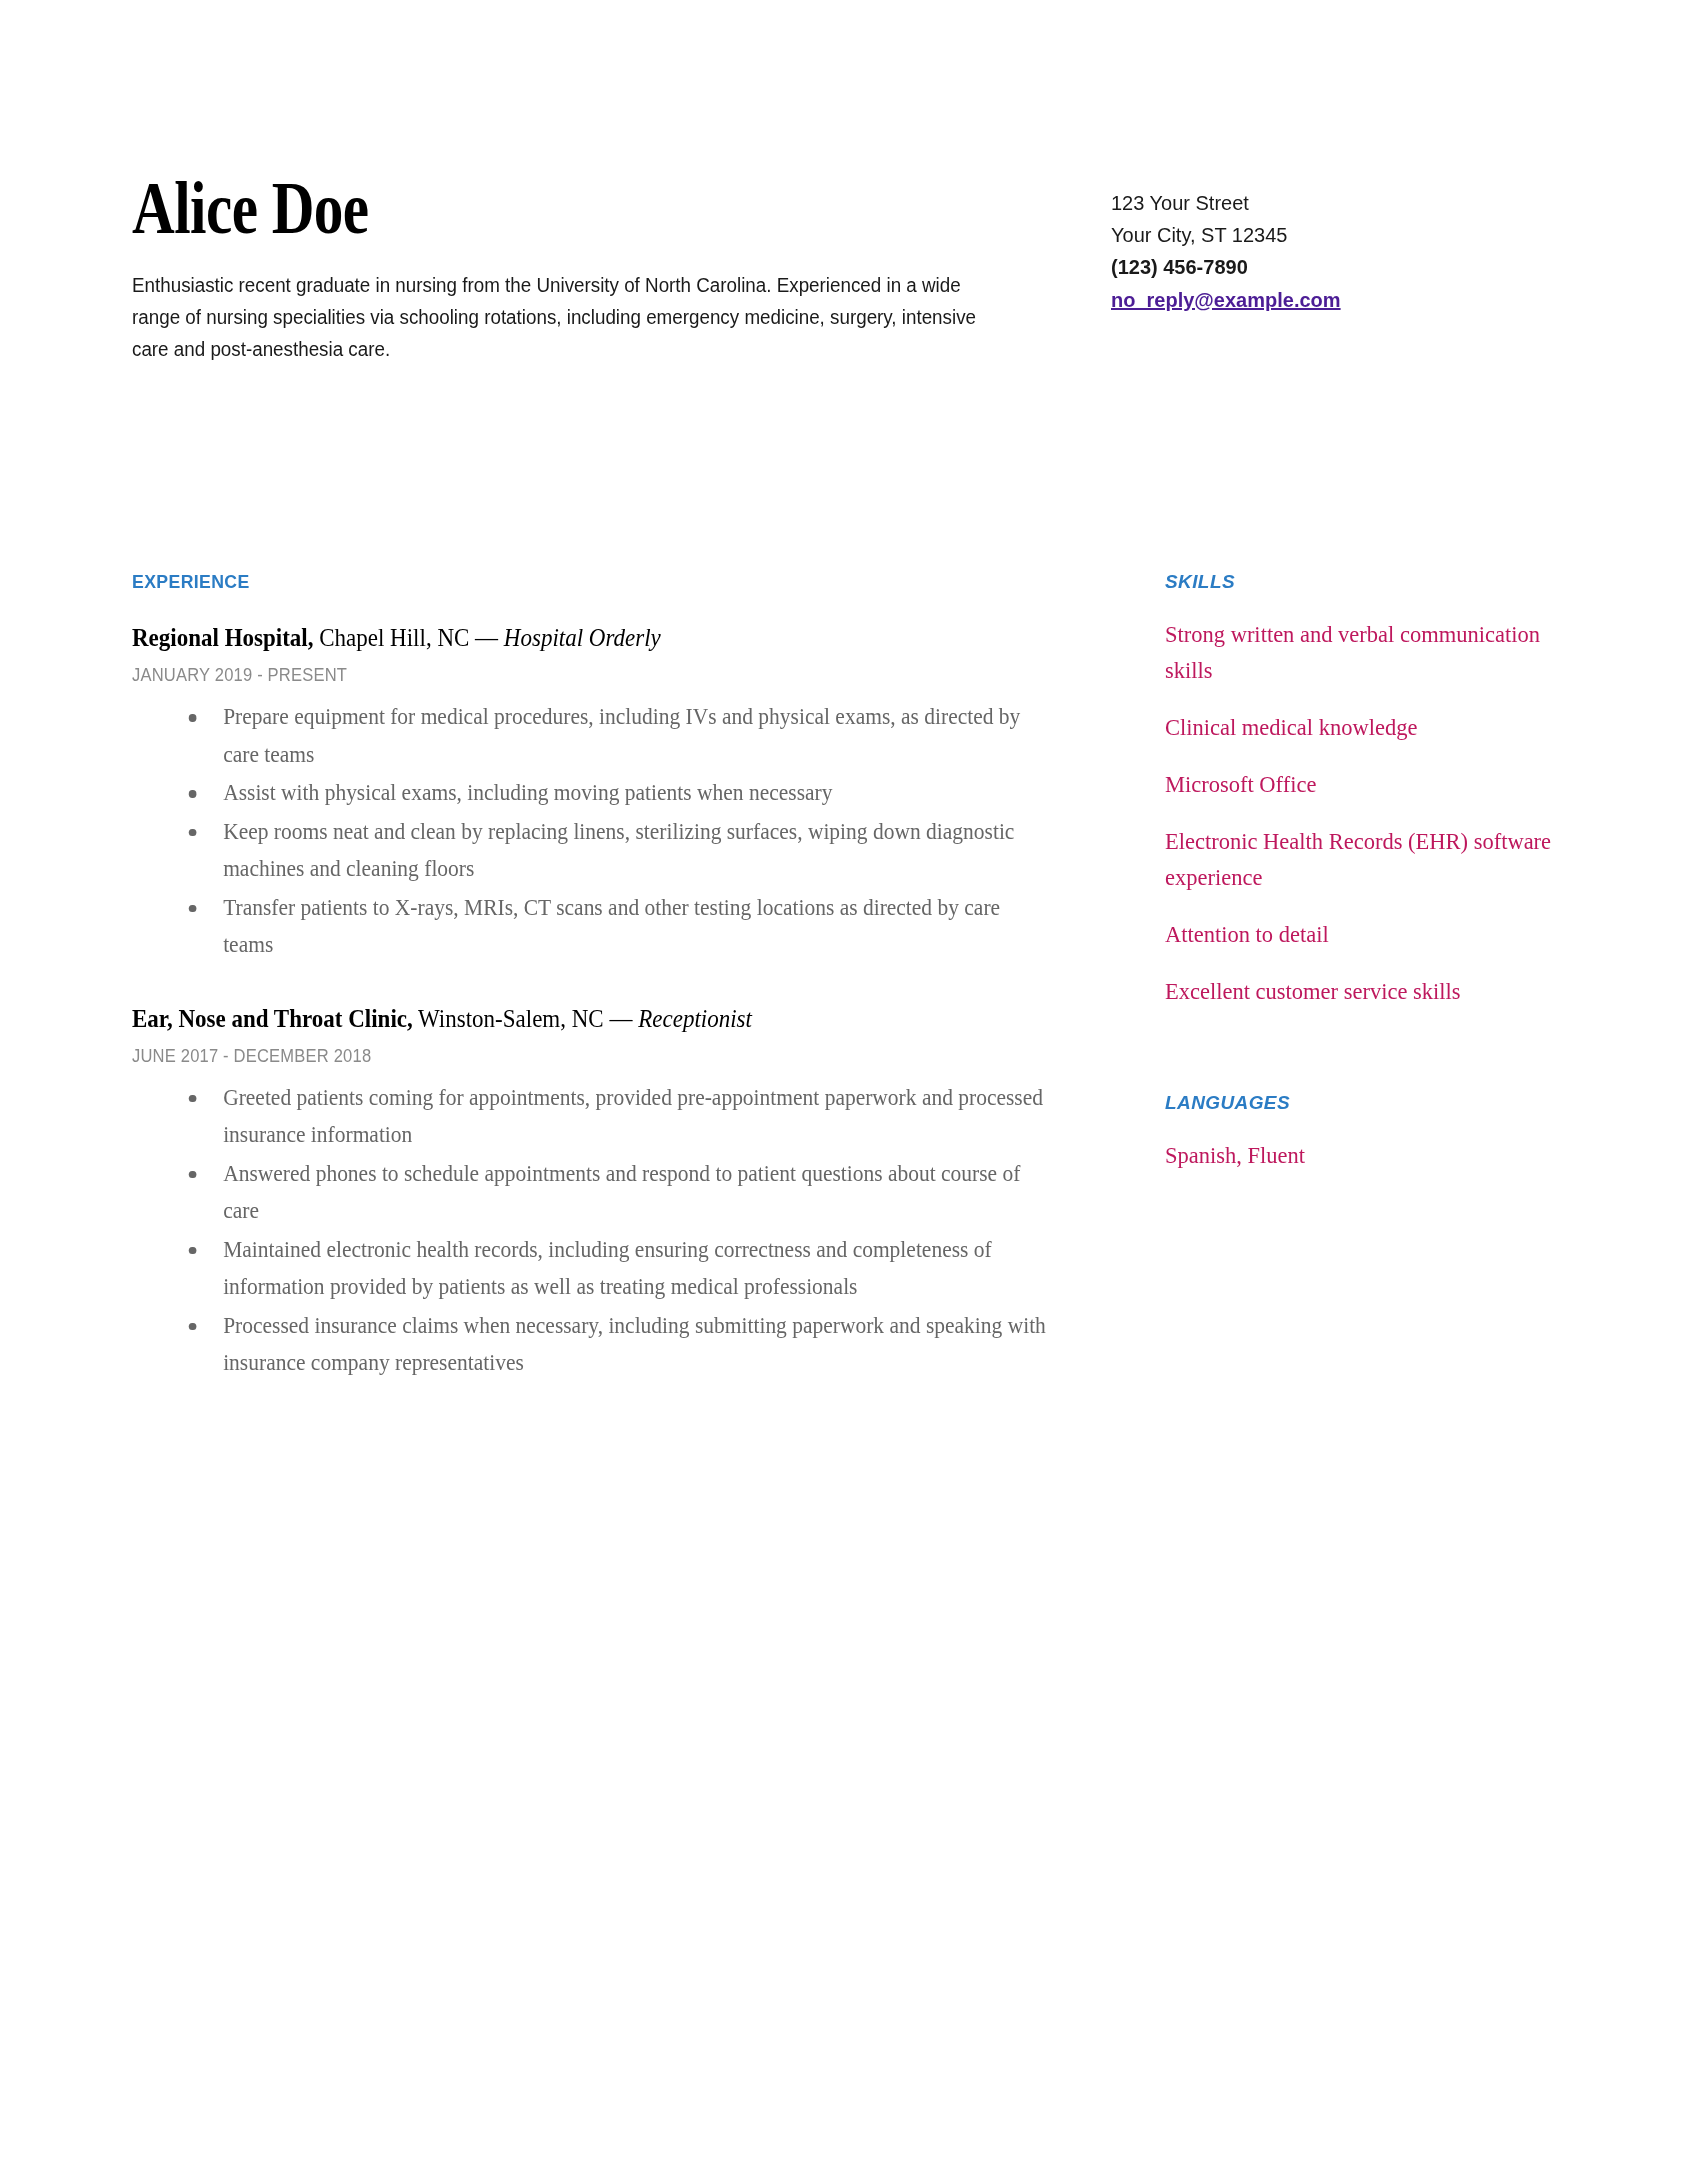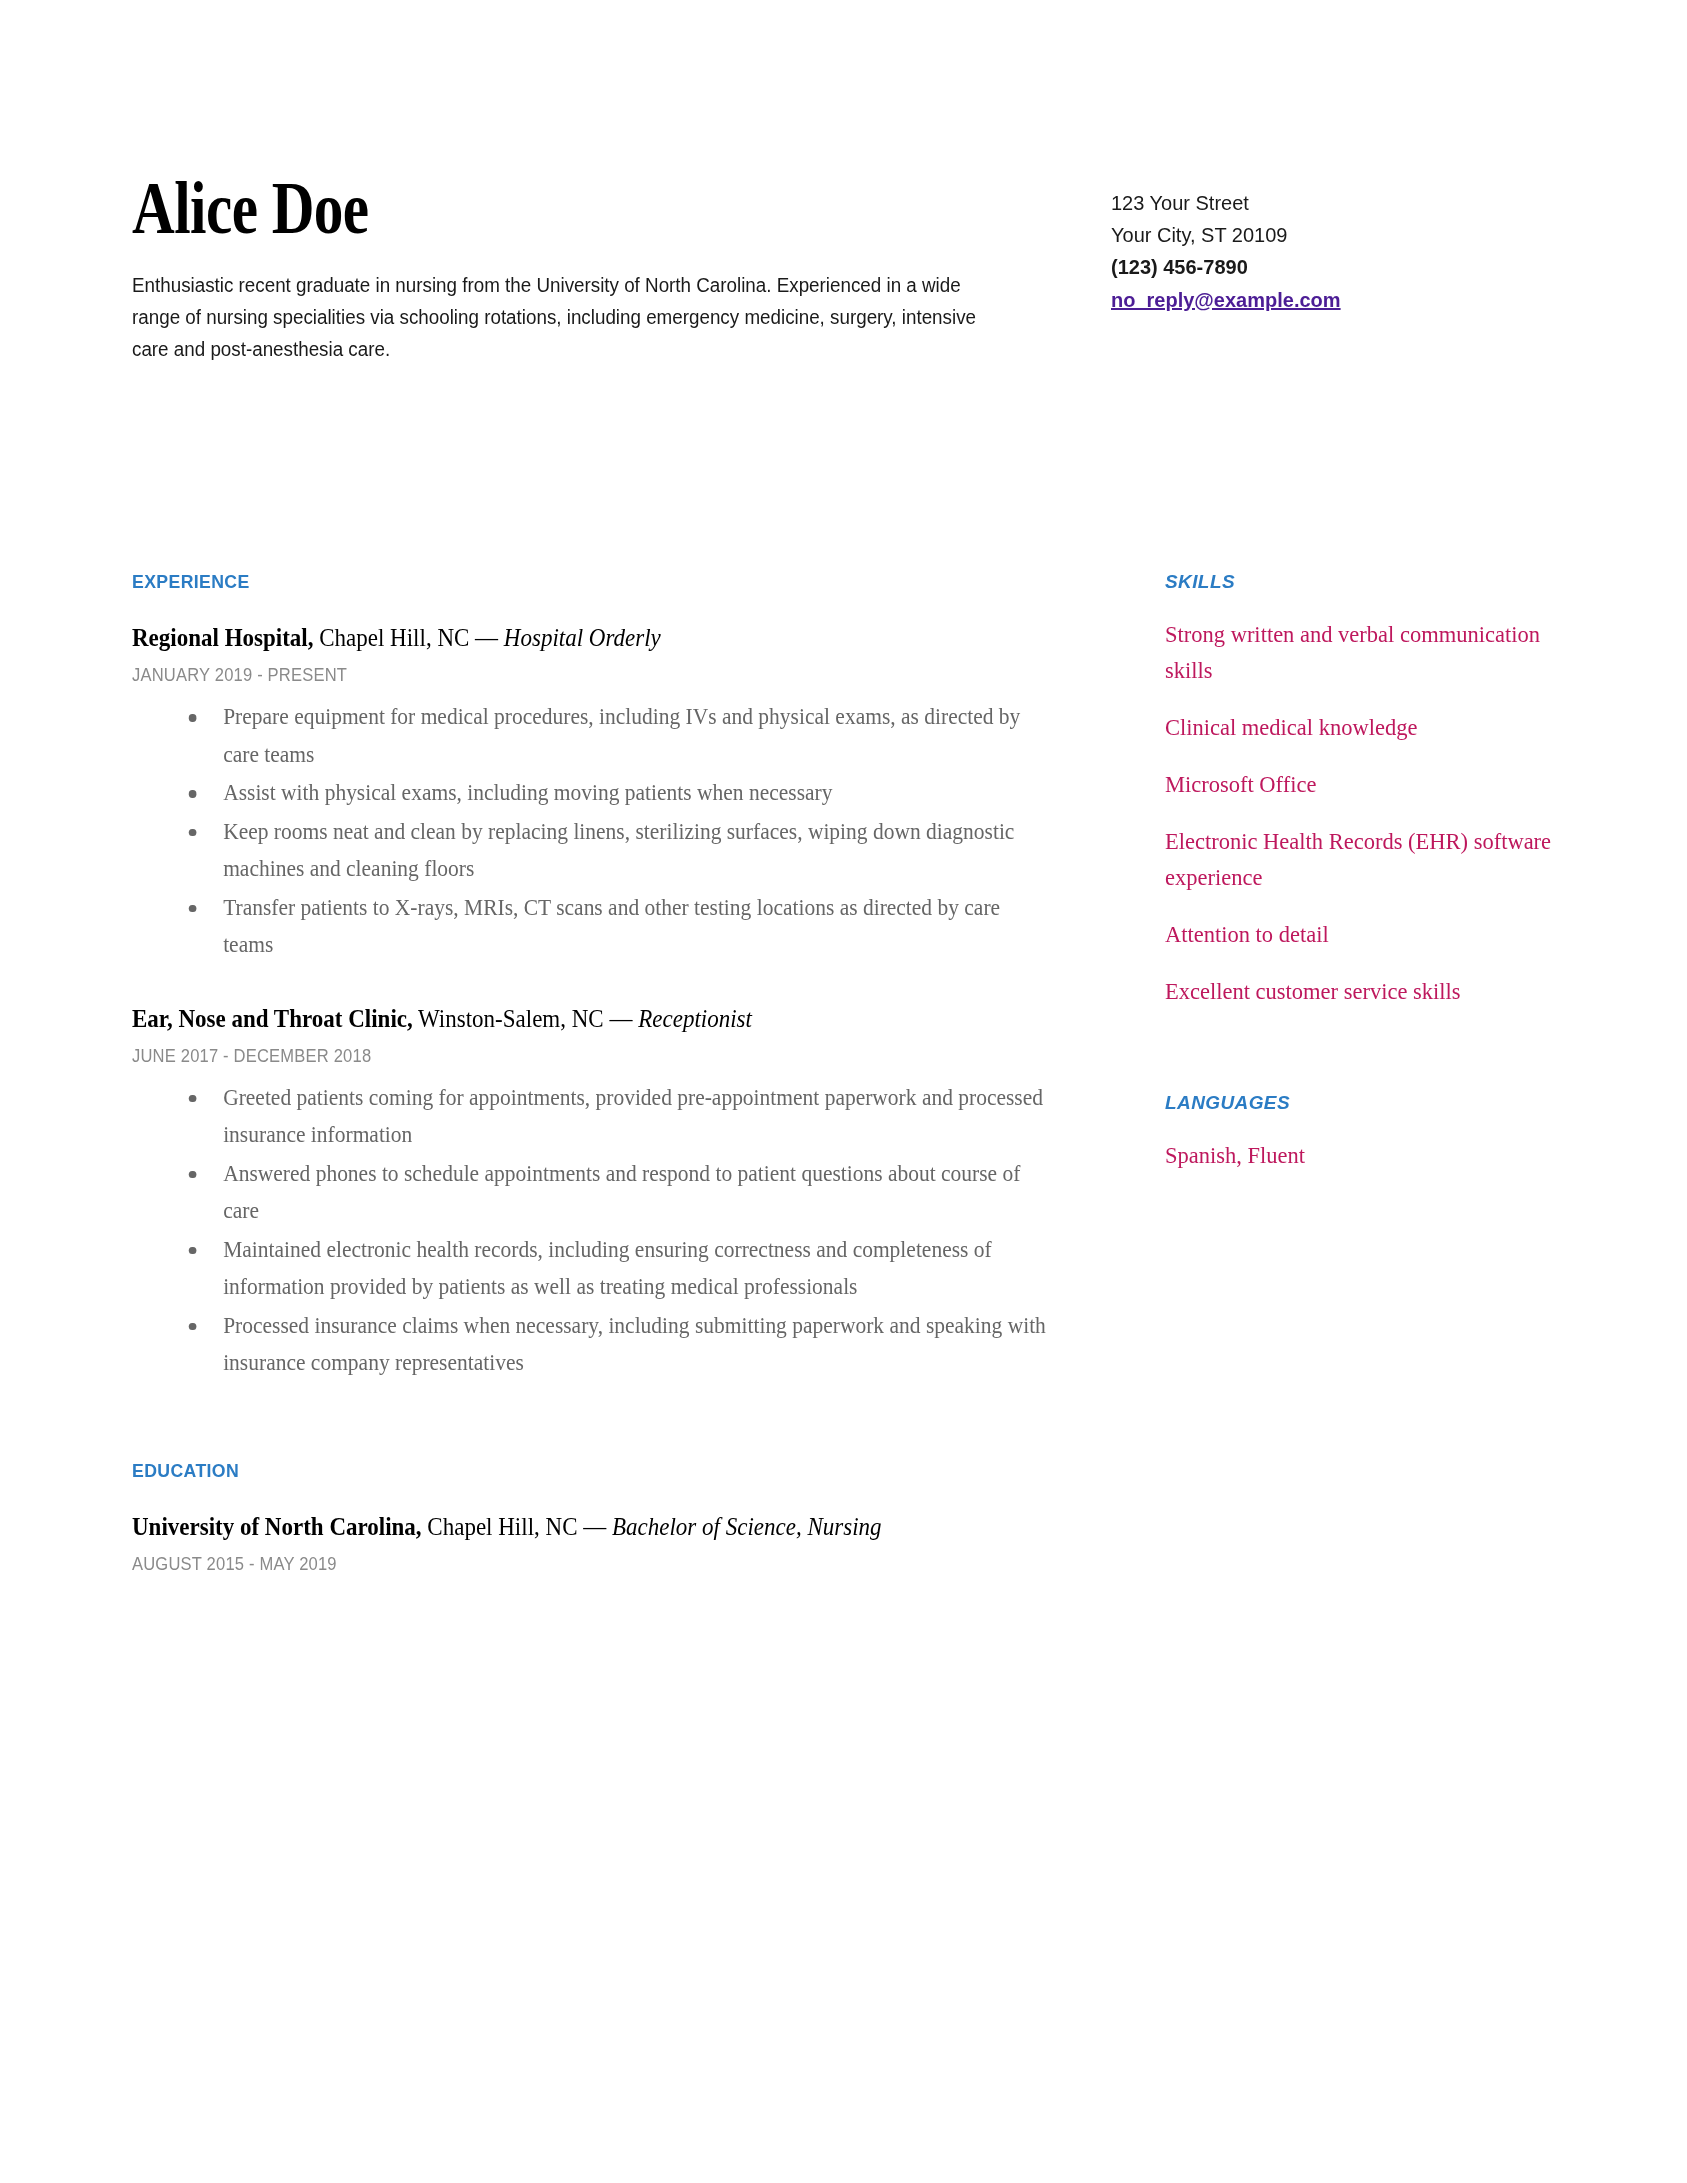--- a/index.html
+++ b/index.html
@@ -188,21 +188,21 @@
 
 <div class="page">
 
   <div class="header">
     <div class="header-left">
       <h1 class="name">Alice Doe</h1>
       <p class="summary">Enthusiastic recent graduate in nursing from the University of North Carolina. Experienced in a wide range of nursing specialities via schooling rotations, including emergency medicine, surgery, intensive care and post-anesthesia care.</p>
     </div>
     <div class="header-right">
       <div class="contact-line">123 Your Street</div>
-      <div class="contact-line">Your City, ST 20109</div>
+      <div class="contact-line">Your City, ST 12345</div>
       <div class="contact-line bold">(123) 456-7890</div>
       <div><a class="contact-line email" href="#">no_reply@example.com</a></div>
     </div>
   </div>
 
   <div class="columns">
 
     <div class="col-main">
 
       <div>
@@ -224,27 +224,20 @@
           <div class="entry-date">JUNE 2017 - DECEMBER 2018</div>
           <ul class="bullets">
             <li>Greeted patients coming for appointments, provided pre-appointment paperwork and processed insurance information</li>
             <li>Answered phones to schedule appointments and respond to patient questions about course of care</li>
             <li>Maintained electronic health records, including ensuring correctness and completeness of information provided by patients as well as treating medical professionals</li>
             <li>Processed insurance claims when necessary, including submitting paperwork and speaking with insurance company representatives</li>
           </ul>
         </div>
       </div>
 
-      <div style="margin-top:78px">
-        <div class="section-title">EDUCATION</div>
-        <div class="entry">
-          <div class="entry-head"><span class="entry-org">University of North Carolina,</span><span class="entry-loc"> Chapel Hill, NC — </span><span class="entry-role">Bachelor of Science, Nursing</span></div>
-          <div class="entry-date">AUGUST 2015 - MAY 2019</div>
-        </div>
-      </div>
 
     </div>
 
     <div class="col-side">
 
       <div class="side-block">
         <div class="side-title">SKILLS</div>
         <div class="side-item">Strong written and verbal communication skills</div>
         <div class="side-item">Clinical medical knowledge</div>
         <div class="side-item">Microsoft Office</div>

